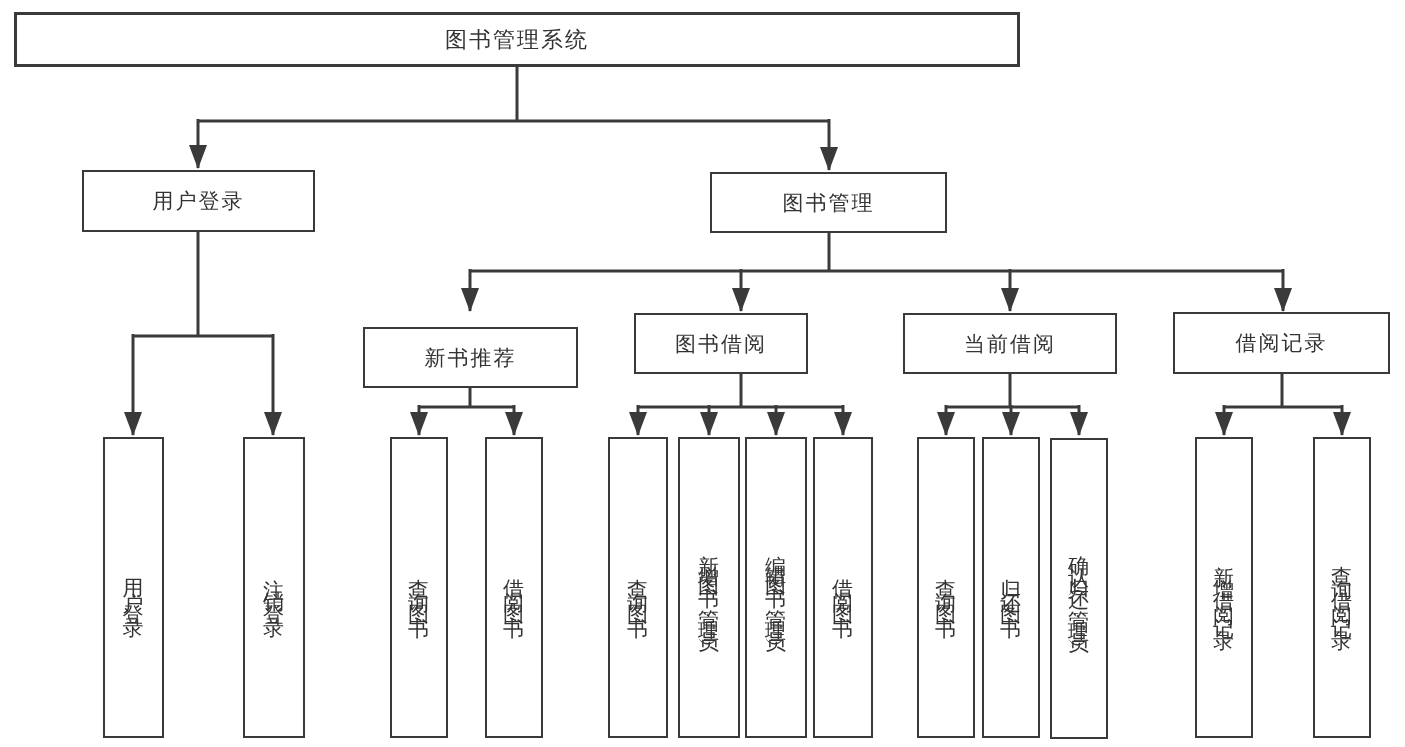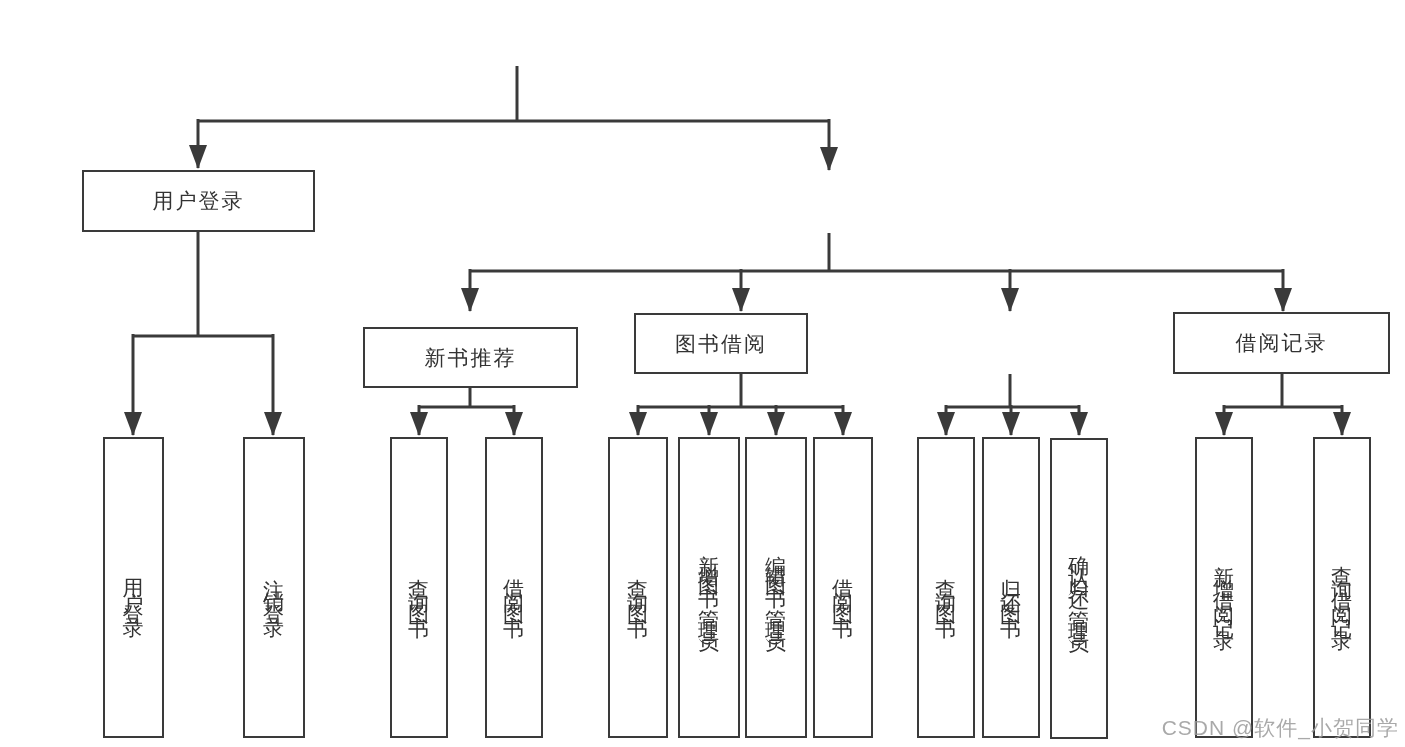--- a/index.html
+++ b/index.html
@@ -117,30 +117,39 @@
     </g>
 
     <g stroke="#3a3a3a" stroke-width="3" fill="none">
       <path d="M1282,374 V407"></path>
       <path d="M1224,407 H1342"></path>
       <path d="M1224,405 V435" marker-end="url(#arrow)"></path>
       <path d="M1342,405 V435" marker-end="url(#arrow)"></path>
     </g>
   </svg>
 
+  <div class="node lvl1" style="left:14px; top:12px; width:1006px; height:55px;">
+    <span>图书管理系统</span>
+  </div>
 
   <div class="node lvl2" style="left:82px; top:170px; width:233px; height:62px;">
     <span>用户登录</span>
+  </div>
+  <div class="node lvl2" style="left:710px; top:172px; width:237px; height:61px;">
+    <span>图书管理</span>
   </div>
 
   <div class="node lvl3" style="left:363px; top:313px; width:215px; height:61px;margin-top:14px;">
     <span>新书推荐</span>
   </div>
   <div class="node lvl3" style="left:634px; top:313px; width:174px; height:61px;">
     <span>图书借阅</span>
+  </div>
+  <div class="node lvl3" style="left:903px; top:313px; width:214px; height:61px;">
+    <span>当前借阅</span>
   </div>
   <div class="node lvl3" style="left:1173px; top:312px; width:217px; height:62px;">
     <span>借阅记录</span>
   </div>
 
   <div class="node leaf" style="left:103px; top:437px; width:61px; height:301px;">
     <span class="vtext">用户登录</span>
   </div>
   <div class="node leaf" style="left:243px; top:437px; width:62px; height:301px;">
     <span class="vtext">注销登录</span>
@@ -176,15 +185,14 @@
     <span class="vtext long">确认归还（管理员）</span>
   </div>
 
   <div class="node leaf" style="left:1195px; top:437px; width:58px; height:301px;">
     <span class="vtext">新增借阅记录</span>
   </div>
   <div class="node leaf" style="left:1313px; top:437px; width:58px; height:301px;">
     <span class="vtext">查询借阅记录</span>
   </div>
 
-  <div class="watermark">CSDN @软件_小贺同学</div>
 
 </div>
 
 </body></html>

